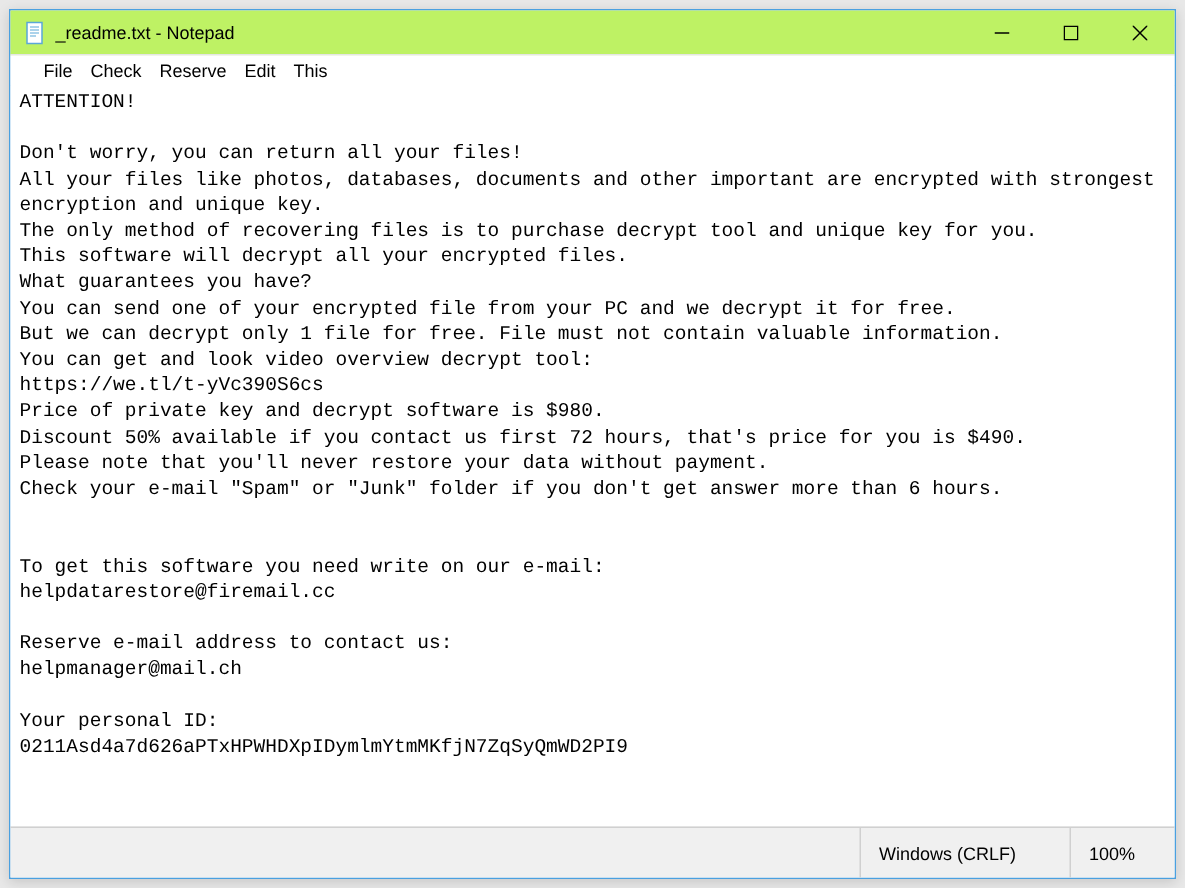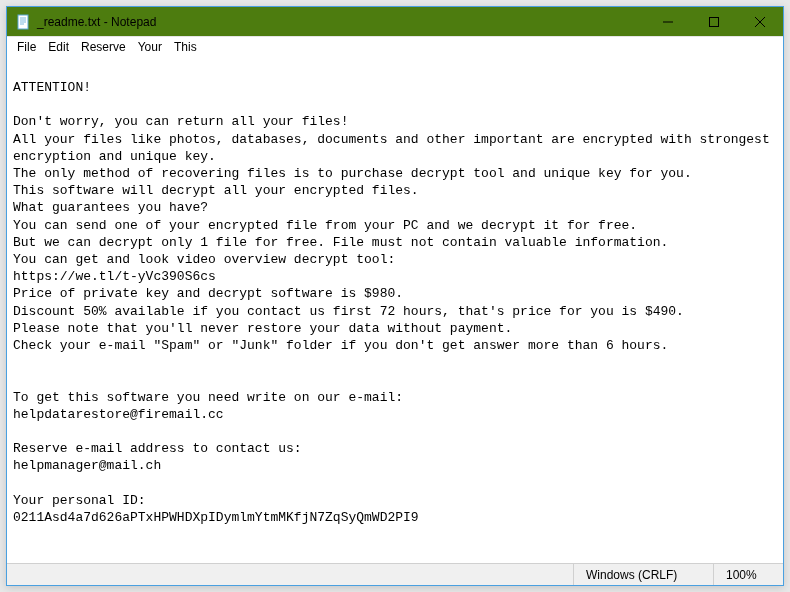--- a/index.html
+++ b/index.html
@@ -22,21 +22,21 @@
       width: 778px;
       height: 580px;
       background: #fff;
       border: 1px solid #4aa0e0;
       display: flex;
       flex-direction: column;
       box-shadow: 0 2px 8px rgba(0,0,0,0.15);
     }
     .titlebar {
       height: 30px;
-      background: #4d7c0f;
+      background: #bef264;
       display: flex;
       align-items: center;
       border-bottom: 1px solid #e5e5e5;
     }
     .titlebar-icon {
       width: 16px;
       height: 16px;
       margin-left: 8px;
       margin-right: 6px;
       display: flex;
@@ -58,43 +58,42 @@
       display: flex;
       align-items: center;
       justify-content: center;
       font-family: 'Segoe UI', sans-serif;
       font-size: 11px;
     }
     .menubar {
       height: 20px;
       display: flex;
       align-items: center;
-      padding-left: 4px;
+      padding-left: 16px;
       font-size: 12px;
       background: #fff;
     }
     .menu-item {
       padding: 1px 6px;
       color: #000;
     }
     .content-area {
       flex: 1;
       padding: 2px 6px;
       font-family: Consolas, 'Courier New', monospace;
       font-size: 13px;
       line-height: 17.2px;
       color: #000;
       white-space: pre-wrap;
       word-wrap: break-word;
       overflow: hidden;
       background: #fff;
-      margin-top: 20px;
     }
     .statusbar {
-      height: 22px;
+      height: 34px;
       background: #f0f0f0;
       border-top: 1px solid #d0d0d0;
       display: flex;
       align-items: center;
       font-size: 12px;
       color: #000;
     }
     .status-spacer {
       flex: 1;
     }
@@ -144,23 +143,23 @@
         <svg width="10" height="10" viewBox="0 0 10 10">
             <line x1="0" y1="0" x2="10" y2="10" stroke="#000" stroke-width="1"></line>
             <line x1="10" y1="0" x2="0" y2="10" stroke="#000" stroke-width="1"></line>
           </svg>
       </div>
     </div>
   </div>
 
   <div class="menubar">
     <span class="menu-item">File</span>
+    <span class="menu-item">Check</span>
+    <span class="menu-item">Reserve</span>
     <span class="menu-item">Edit</span>
-    <span class="menu-item">Reserve</span>
-    <span class="menu-item">Your</span>
     <span class="menu-item">This</span>
   </div>
 
   <div class="content-area">ATTENTION!
 
 Don't worry, you can return all your files!
 All your files like photos, databases, documents and other important are encrypted with strongest encryption and unique key.
 The only method of recovering files is to purchase decrypt tool and unique key for you.
 This software will decrypt all your encrypted files.
 What guarantees you have?

